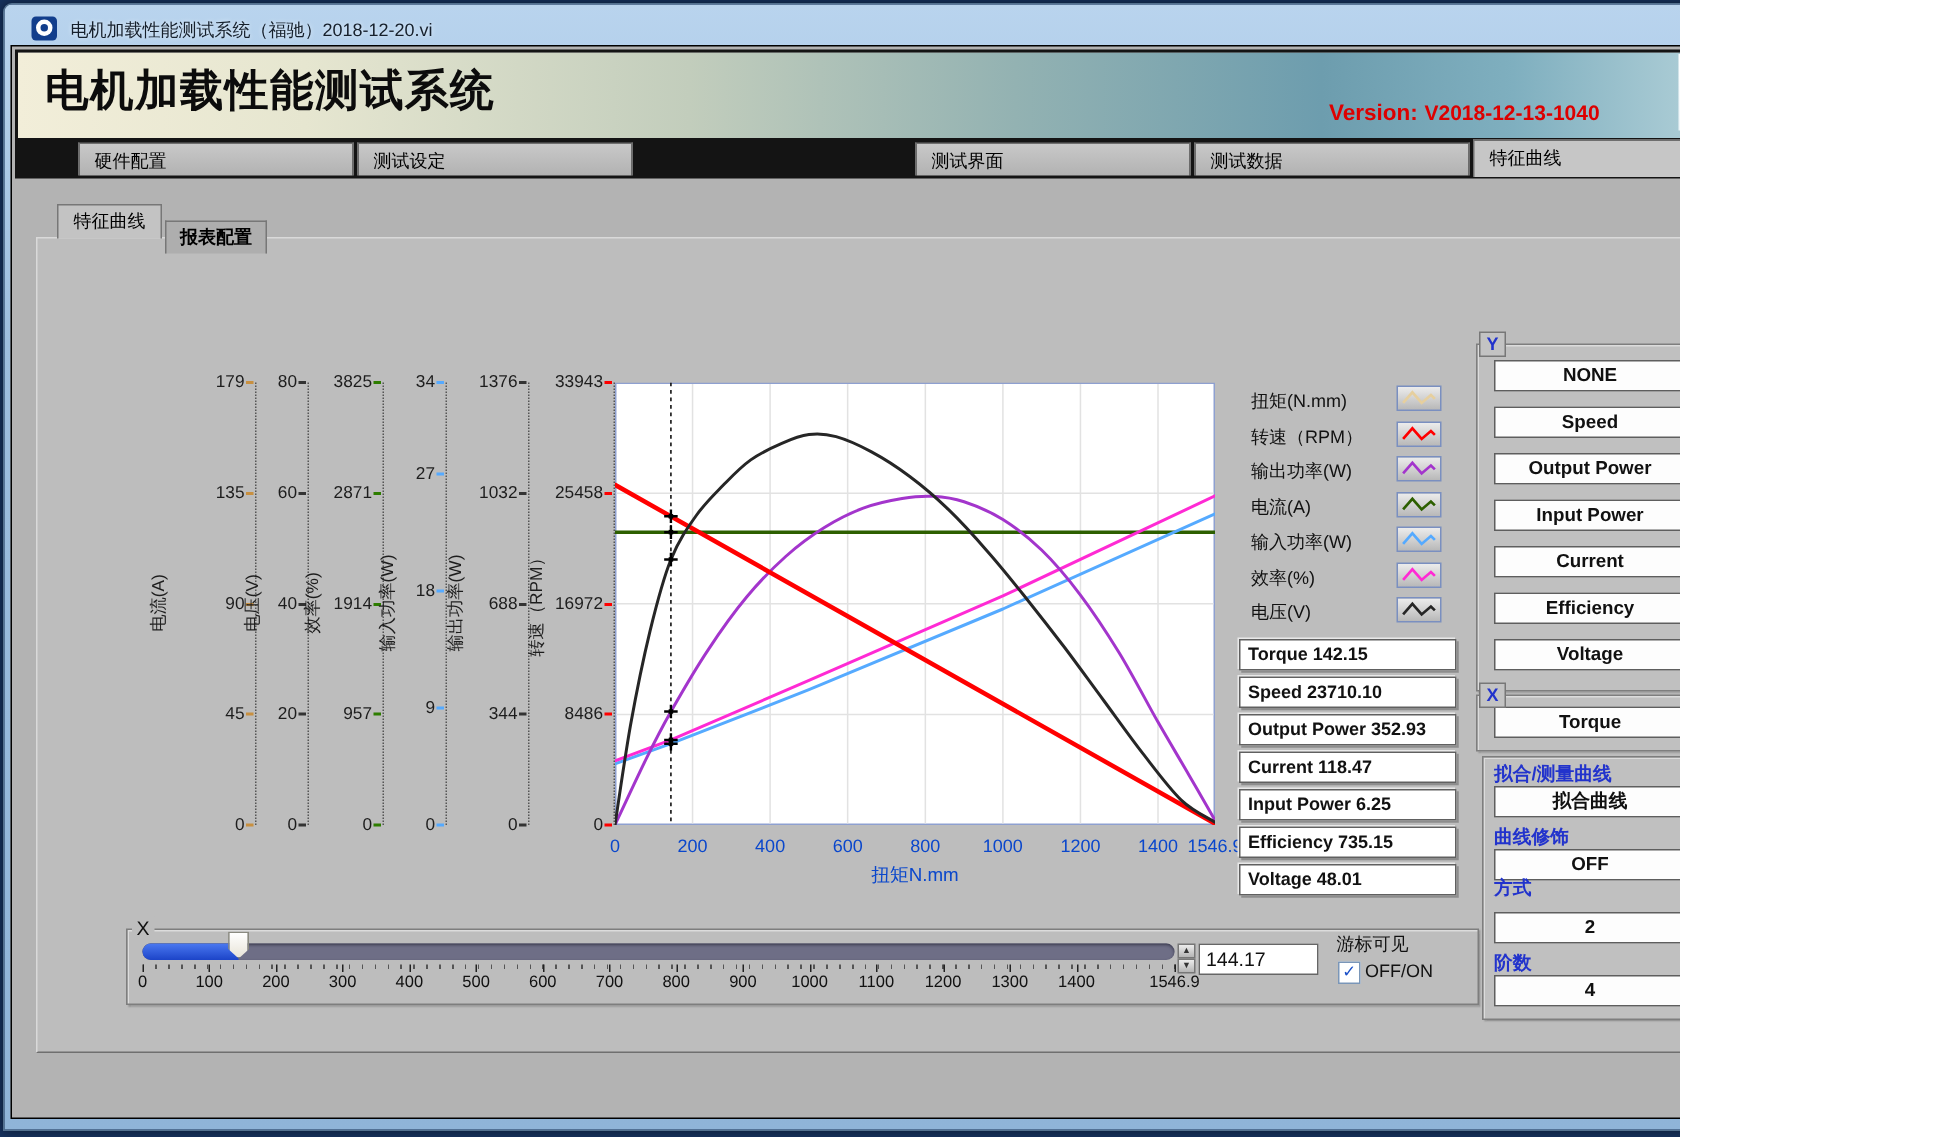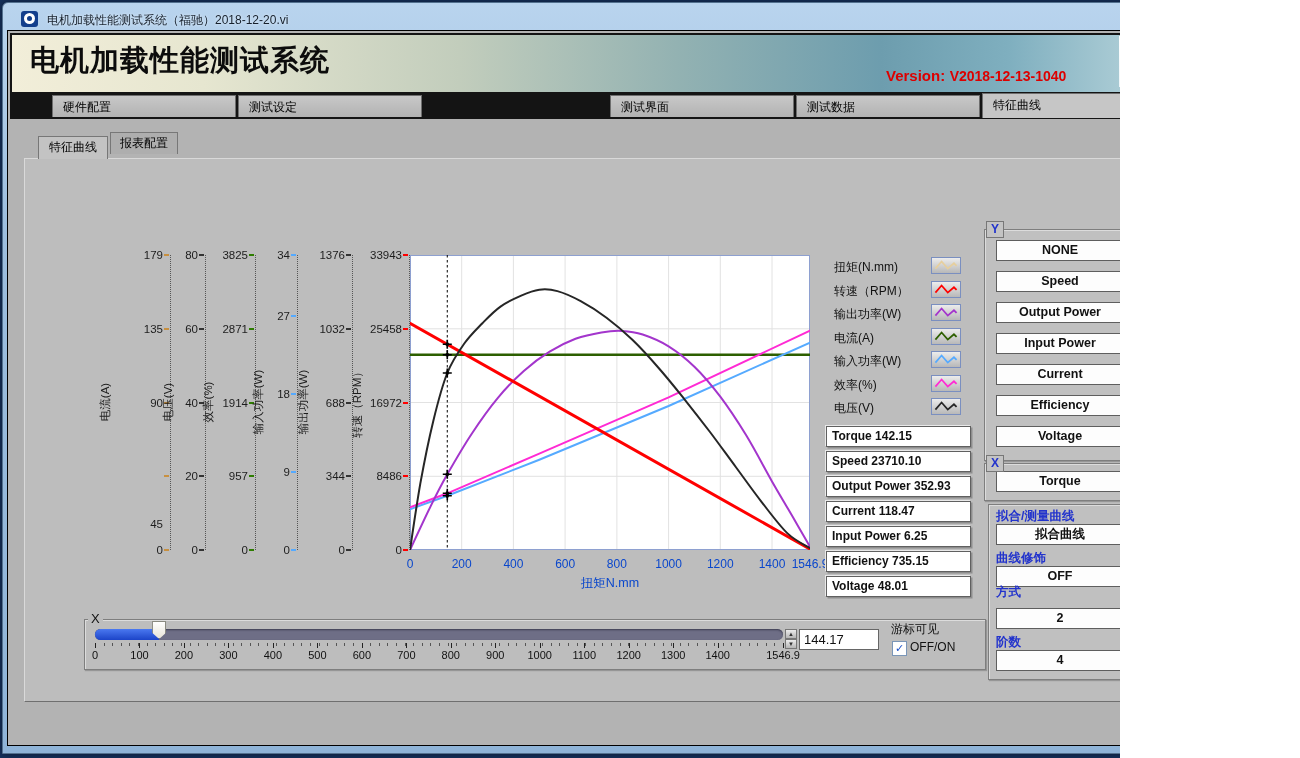--- a/index.html
+++ b/index.html
@@ -146,25 +146,25 @@
     <div id="cursor-label">游标可见</div>
     <div id="cursor-check">✓</div>
     <div id="cursor-onoff">OFF/ON</div>
   <div class="tab" style="position: absolute; left: 12px; top: 95px; width: 184px; height: 22px;">硬件配置</div>
       <div class="tab" style="position: absolute; left: 198px; top: 95px; width: 184px; height: 22px;">测试设定</div>
       <div class="tab" style="position: absolute; left: 570px; top: 95px; width: 184px; height: 22px;">测试界面</div>
       <div class="tab" style="position: absolute; left: 756px; top: 95px; width: 184px; height: 22px;">测试数据</div>
       <div class="tab active" style="position: absolute; left: 942px; top: 93px; width: 184px; height: 25px;">特征曲线</div>
       <div class="tab" style="position: absolute; left: 1130px; top: 95px; width: 148px; height: 22px;">帮助</div>
       <div class="subtab active" style="position: absolute; left: 38px; top: 136px; width: 70px; height: 23px;">特征曲线</div>
-      <div class="subtab" style="position: absolute; left: 110px; top: 132px; width: 68px; height: 22px;">报表配置</div>
+      <div class="subtab" style="position: absolute; left: 110px; top: 147px; width: 68px; height: 22px; font-weight: bold;">报表配置</div>
       <div class="ycol" style="position: absolute; left: 170px; top: 255px; width: 0px; height: 295px;"></div>
       <div class="ytick" style="position: absolute; left: 117px; top: 543px; width: 46px; height: 14px;">0</div>
       <div class="ydash" style="background: rgb(200, 144, 64); position: absolute; left: 164px; top: 549px; width: 5px; height: 2px;"></div>
-      <div class="ytick" style="position: absolute; left: 117px; top: 469.25px; width: 46px; height: 14px; margin-top: 48px;">45</div>
+      <div class="ytick" style="position: absolute; left: 117px; top: 469.25px; width: 46px; height: 14px;">45</div>
       <div class="ydash" style="background: rgb(200, 144, 64); position: absolute; left: 164px; top: 475.25px; width: 5px; height: 2px;"></div>
       <div class="ytick" style="position: absolute; left: 117px; top: 395.5px; width: 46px; height: 14px;">90</div>
       <div class="ydash" style="background: rgb(200, 144, 64); position: absolute; left: 164px; top: 401.5px; width: 5px; height: 2px;"></div>
       <div class="ytick" style="position: absolute; left: 117px; top: 321.75px; width: 46px; height: 14px;">135</div>
       <div class="ydash" style="background: rgb(200, 144, 64); position: absolute; left: 164px; top: 327.75px; width: 5px; height: 2px;"></div>
       <div class="ytick" style="position: absolute; left: 117px; top: 248px; width: 46px; height: 14px;">179</div>
       <div class="ydash" style="background: rgb(200, 144, 64); position: absolute; left: 164px; top: 254px; width: 5px; height: 2px;"></div>
       <div class="yname" style="position: absolute; left: 55px; top: 395px; width: 100px; height: 14px;">电流(A)</div>
       <div class="ycol" style="position: absolute; left: 205px; top: 255px; width: 0px; height: 295px;"></div>
       <div class="ytick" style="position: absolute; left: 152px; top: 543px; width: 46px; height: 14px;">0</div>

